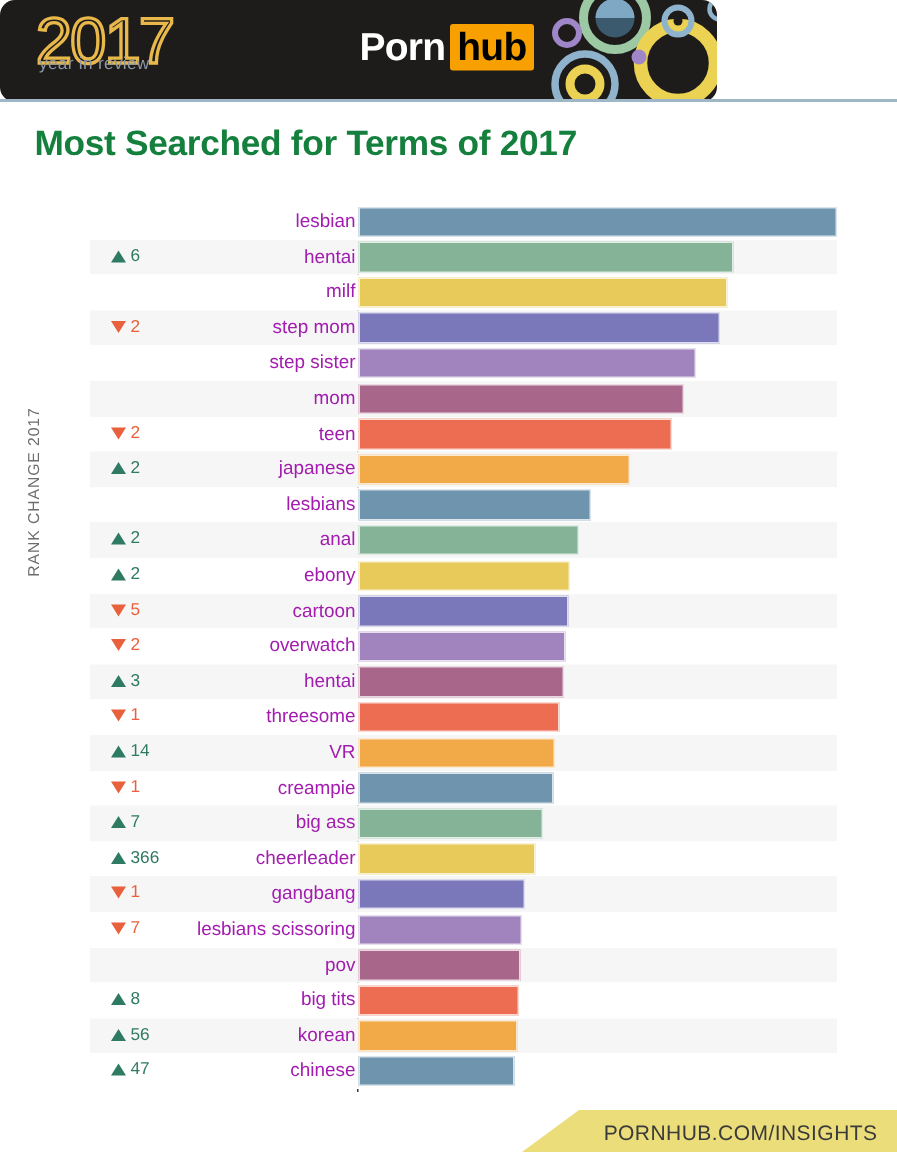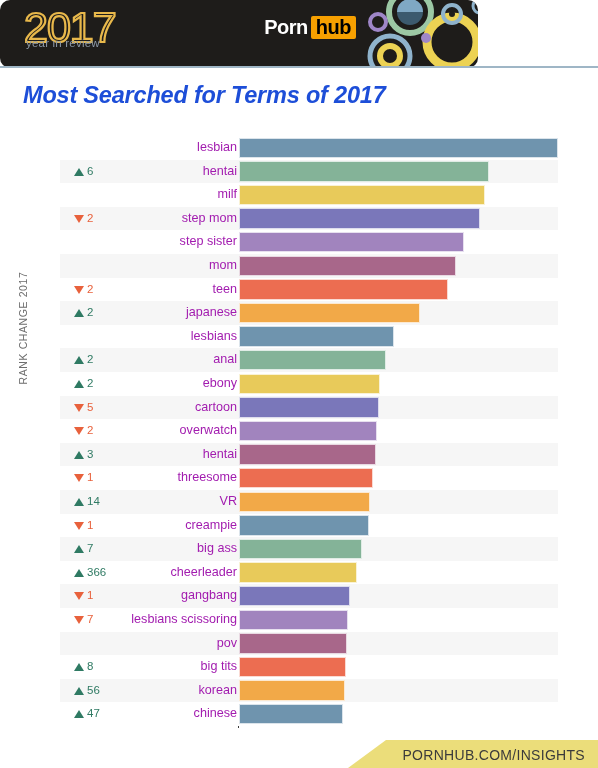--- a/index.html
+++ b/index.html
@@ -39,21 +39,21 @@
     position: absolute;
     left: 26px; top: 37px;
     color: #8e9aa8;
     font-size: 11.5px;
     letter-spacing: .2px;
     font-family: "Liberation Sans", sans-serif;
   }
   #ph-logo {
     position: absolute;
     right: 122px; top: 16px;
-    font-size: 20px;
+    font-size: 26px;
     font-weight: bold;
     color: #ffffff;
     letter-spacing: -0.5px;
     white-space: nowrap;
   }
   #ph-logo .hub {
     background: #f7a000;
     color: #000000;
     padding: 0 5px;
     margin-left: 3px;
@@ -65,23 +65,22 @@
     right: -6px; top: -6px;
     width: 130px; height: 80px;
   }
 
   
   #title {
     position: absolute;
     left: 23px; top: 82px;
     font-size: 23.5px;
     font-weight: bold;
-    color: #1d4ed8;
+    color: #15803d;
     letter-spacing: -0.2px;
-    font-style: italic;
   }
 
   
   #chart {
     position: absolute;
     left: 0; top: 136px;
     width: 598px;
     height: 592px;
   }
   #axis-title {

